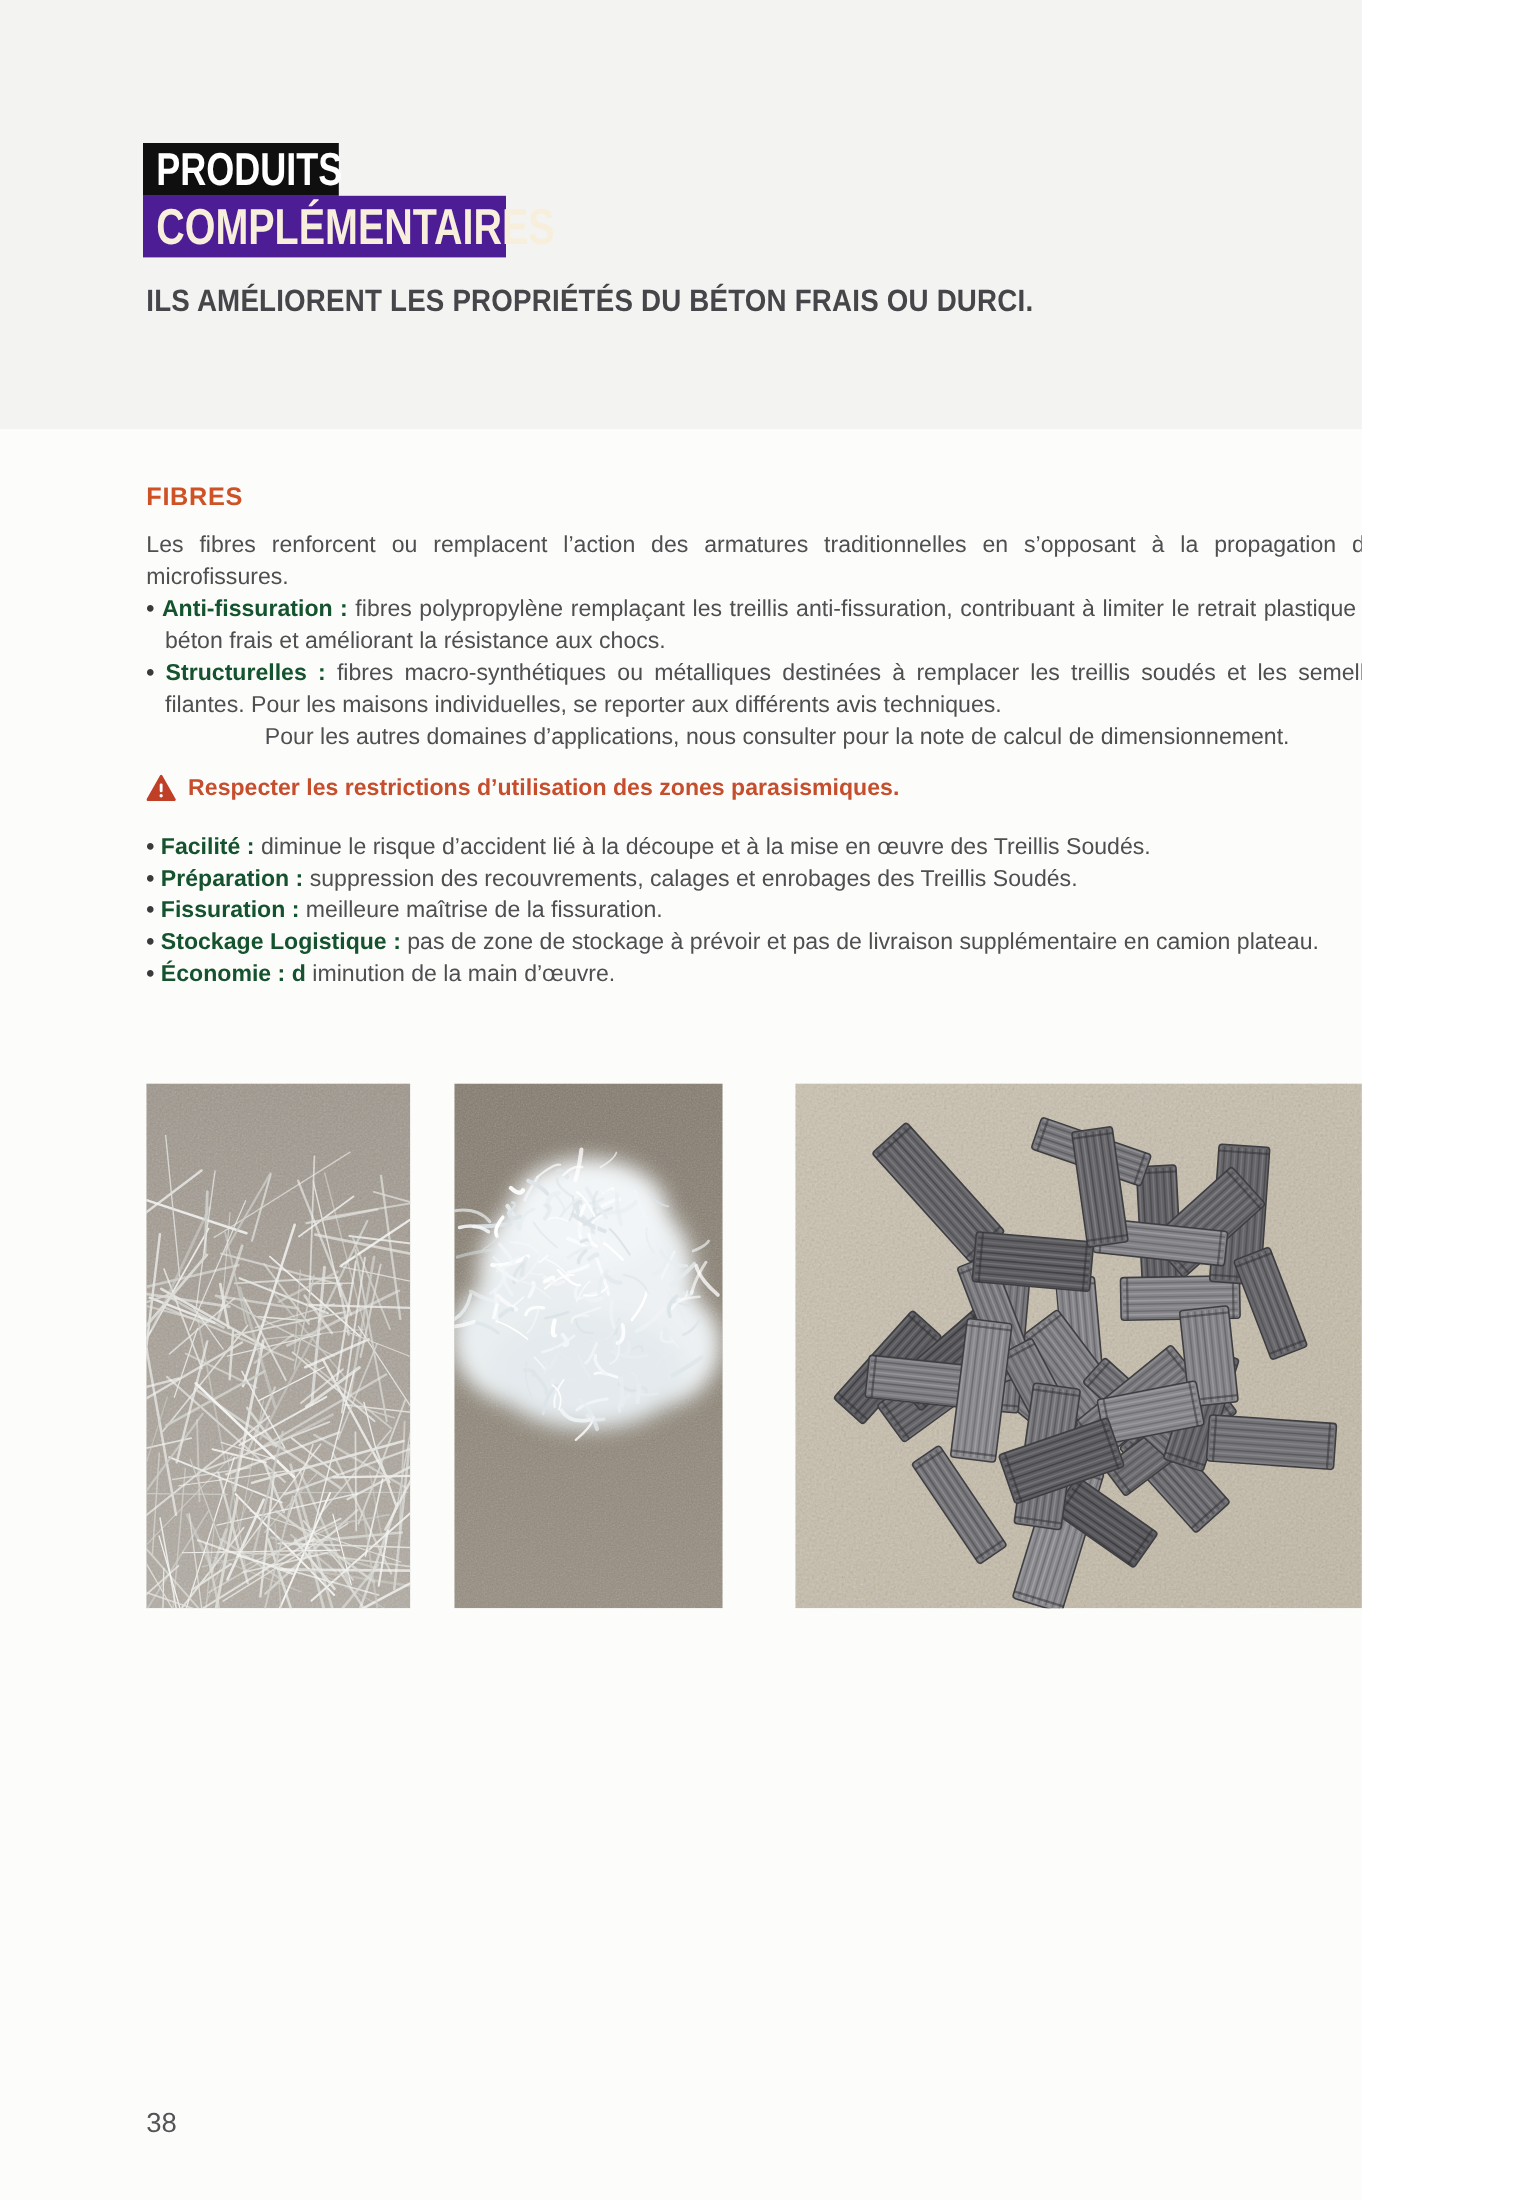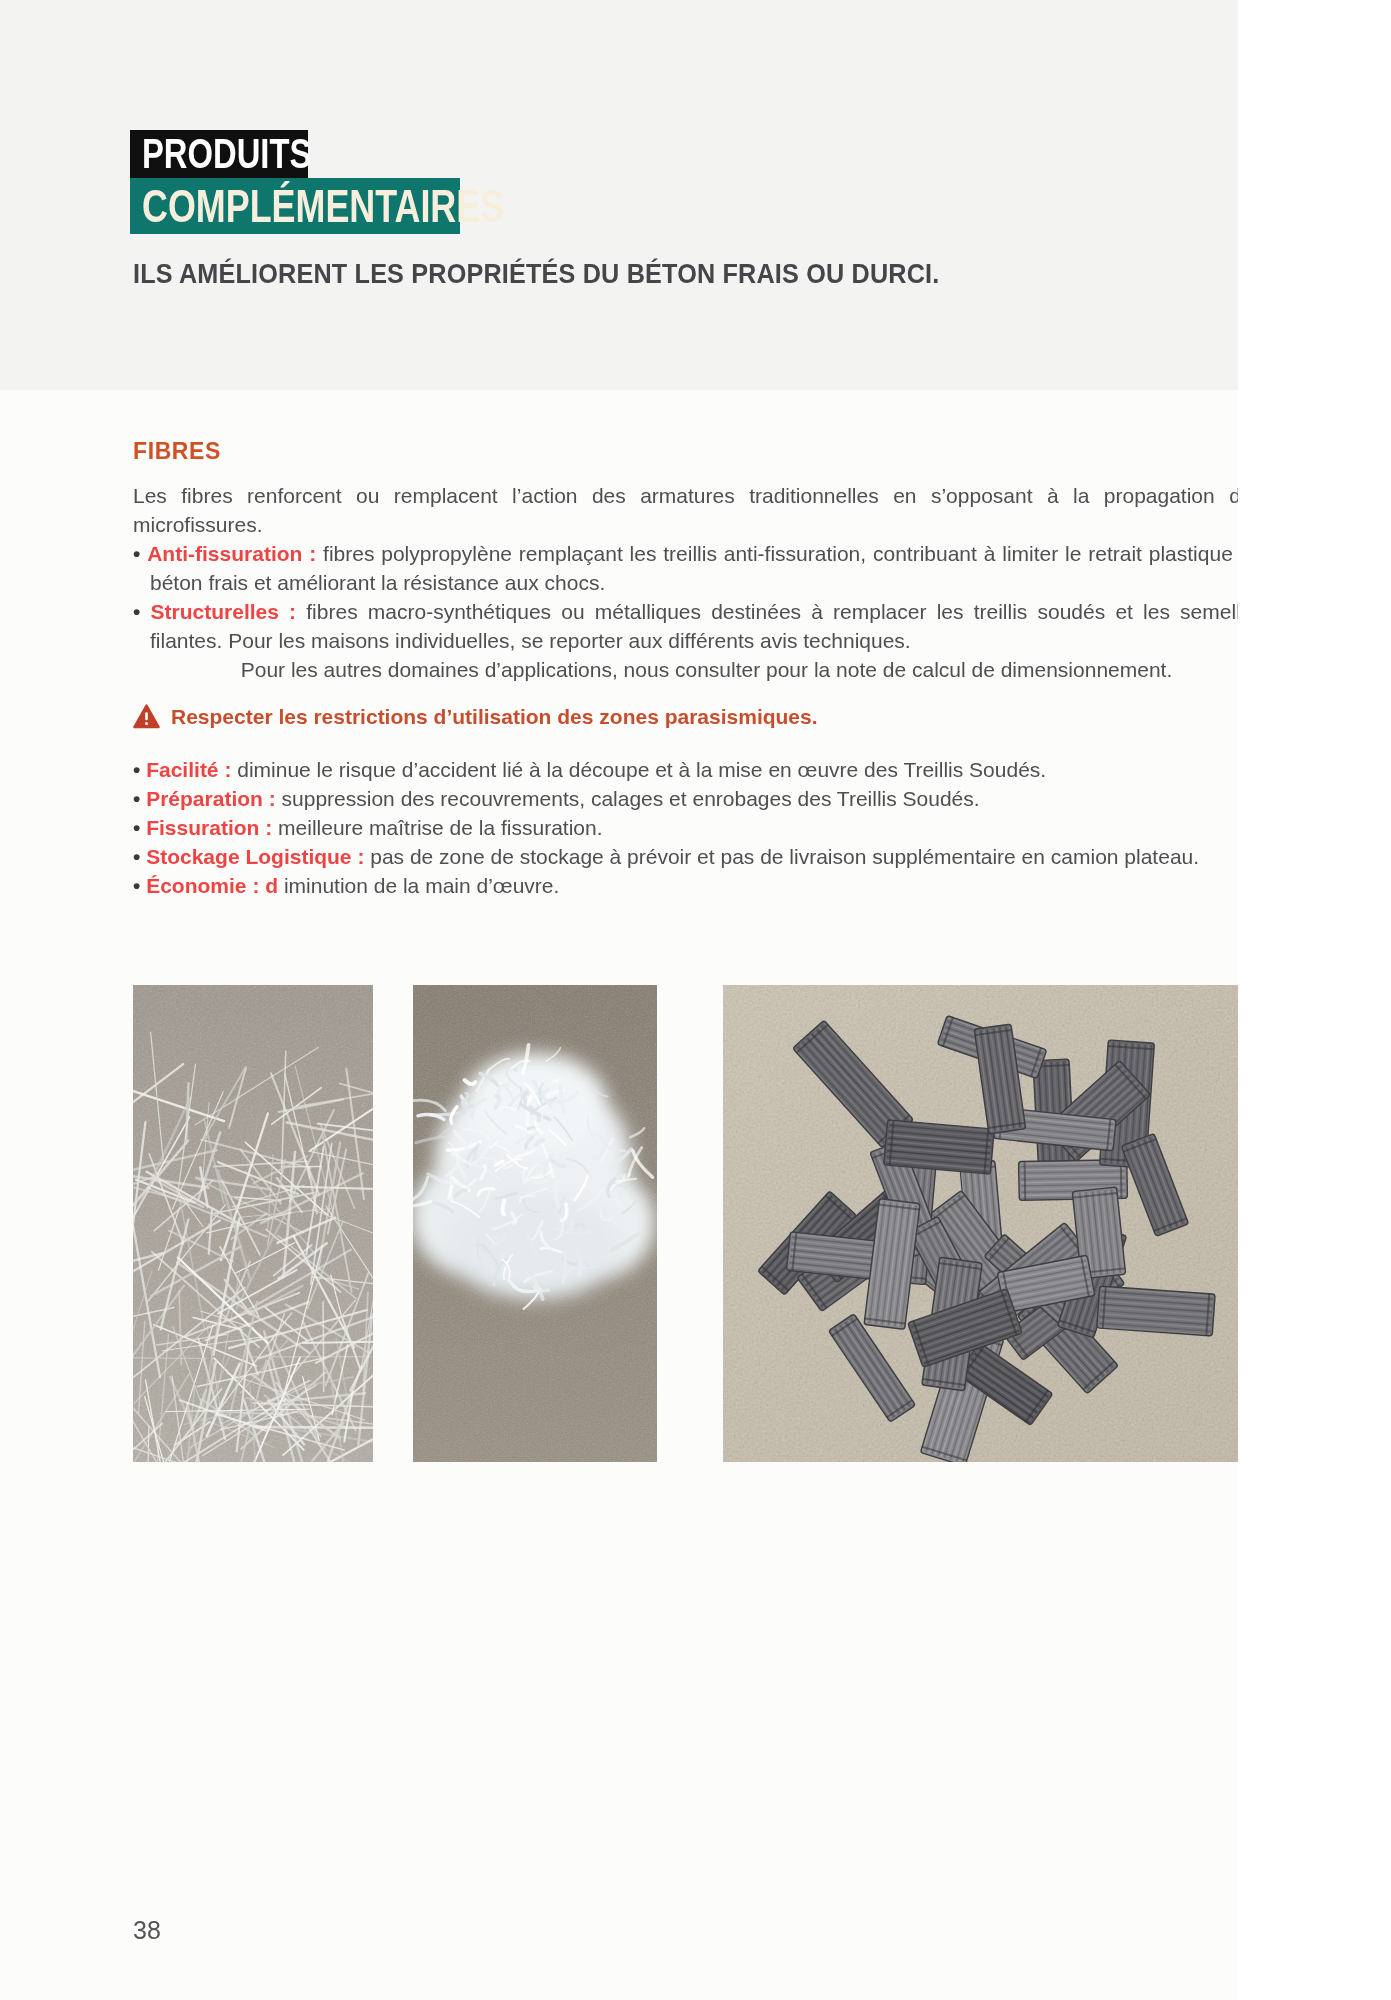--- a/index.html
+++ b/index.html
@@ -3,38 +3,38 @@
 <meta charset="utf-8">
 <style>
   html,body{margin:0;padding:0;}
   body{font-family:"Liberation Sans", sans-serif; background:#ffffff;}
   .page{position:relative; width:1238px; height:2000px; background:#FCFCFB; overflow:hidden;}
 
   
   .hero{position:absolute; left:0; top:0; width:1391px; height:390px; background:#F3F3F1;}
   .badge{position:absolute; display:flex; align-items:center; padding-left:12px; box-sizing:border-box;}
   .badge-black{left:130px; top:130px; width:178px; height:48px; background:#0F0F0F;}
-  .badge-orange{left:130px; top:178px; width:330px; height:56px; background:#0f766e;}
+  .badge-orange{left:130px; top:178px; width:330px; height:56px; background:#4c1d95;}
   .cond{display:inline-block; transform:scaleX(0.78); transform-origin:0 50%; white-space:nowrap;
         font-weight:bold; letter-spacing:0px;}
   .badge-black .cond{font-size:42px; color:#FFFFFF;}
   .badge-orange .cond{font-size:46px; color:#F7EFDC;}
   .subtitle{position:absolute; left:133px; top:258px; width:900px;}
   .subtitle .cond2{display:inline-block; transform:scaleX(0.9); transform-origin:0 50%;
         font-size:28px; font-weight:bold; color:#46464A; white-space:nowrap; letter-spacing:0.2px;}
 
   
   .content{position:absolute; left:133px; top:438px; width:1130px; color:#4F4F51;}
   .section-title{margin:0 0 16px 0; font-size:23px; font-weight:bold; color:#CE5226; letter-spacing:0.6px;}
   .intro{margin:0; font-size:21px; line-height:29px; text-align:justify;}
   ul.bullets{list-style:none; margin:0; padding:0;}
   ul.bullets li{font-size:21px; line-height:29px; text-align:justify;
       padding-left:17px; text-indent:-17px; margin:0;}
   ul.bullets li::before{content:"\2022\00a0"; color:#3A3A3C; font-weight:bold;}
-  .b-label{font-weight:bold; color:#ef4444;}
+  .b-label{font-weight:bold; color:#14532d;}
   .b-label::after{content:" ";}
   .note{text-indent:0; text-align:center;}
   .warning{margin:20px 0 26px 0; display:flex; align-items:center; gap:11px;}
   .warning svg{flex:0 0 auto;}
   .warning-text{font-size:21px; font-weight:bold; color:#C74E2D;}
   .group2{margin-top:0;}
 
   
   .photos{position:absolute; left:133px; top:985px; height:477px; display:flex;}
   .photo{display:block; flex:0 0 auto;}

